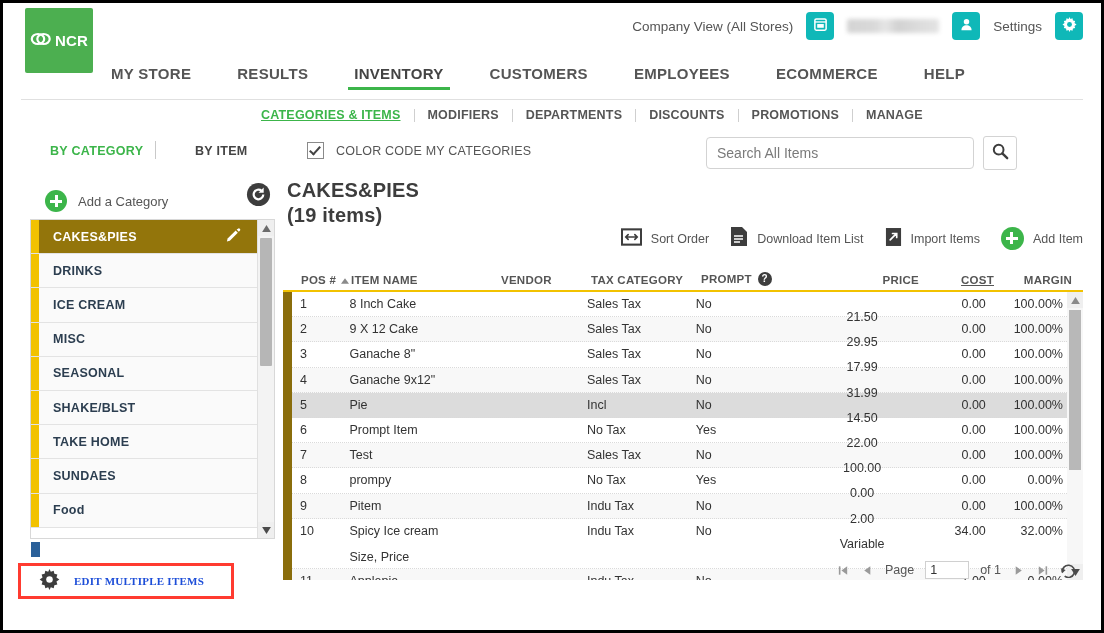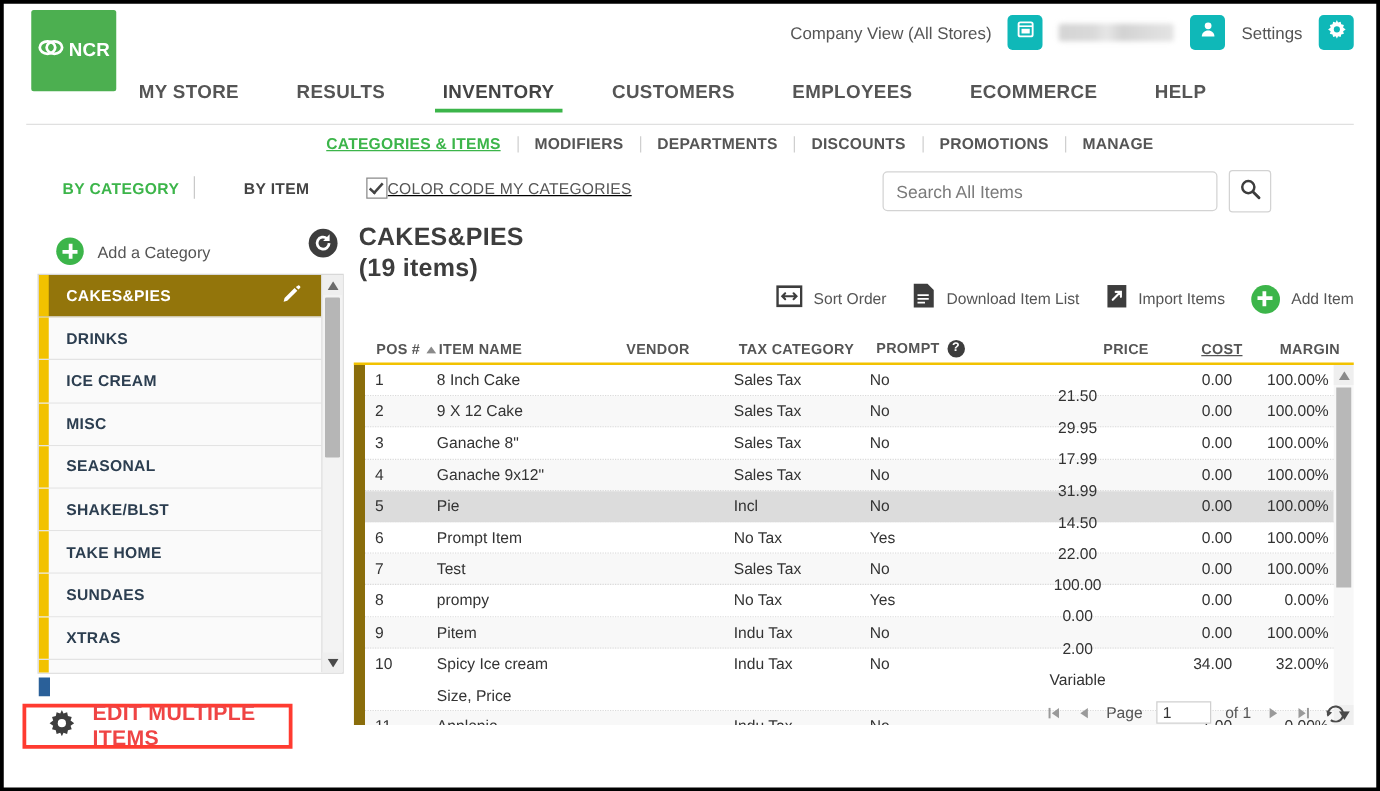--- a/index.html
+++ b/index.html
@@ -159,26 +159,25 @@
     position: absolute;
     left: 192px; top: 14px;
     font-size: 12.5px;
     font-weight: bold;
     color: #444;
     letter-spacing: .3px;
     cursor: pointer;
   }
   .ccheck {
     position: absolute;
-    left: 290px; top: 12px;
-    display: flex;
-    align-items: center;
-    gap: 0;
-    cursor: pointer;
-    text-decoration: underline;
+    left: 304px; top: 12px;
+    display: flex;
+    align-items: center;
+    gap: 12px;
+    cursor: pointer;
   }
   .cbox {
     width: 15px; height: 15px;
     border: 1px solid #8a8a8a;
     background: #fff;
     position: relative;
   }
   .cbox::after {
     content: "";
     position: absolute;
@@ -345,24 +344,25 @@
     border: 3px solid #ff3b30;
     box-sizing: border-box;
     display: flex;
     align-items: center;
     gap: 14px;
     padding-left: 18px;
     cursor: pointer;
     background: #fff;
   }
   .editmulti-label {
-    font-size: 17px;
+    font-size: 11px;
     font-weight: bold;
-    color: #ef4444;
+    color: #1d4ed8;
     letter-spacing: .25px;
+    font-family: Liberation Serif, serif;
   }
 
   
   .rightcol {
     position: absolute;
     left: 280px; top: 0;
     right: 0;
   }
   .cattitle {
     position: absolute;
@@ -677,24 +677,20 @@
           <div class="cat-row plain">
             <span class="accent"></span>
             <span class="cat-name">TAKE HOME</span>
           </div>
           <div class="cat-row plain">
             <span class="accent"></span>
             <span class="cat-name">SUNDAES</span>
           </div>
           <div class="cat-row plain">
             <span class="accent"></span>
-            <span class="cat-name">XTRAS</span>
-          </div>
-          <div class="cat-row plain">
-            <span class="accent"></span>
             <span class="cat-name">Food</span>
           </div>
 
         </div>
 
         <div class="cat-scroll">
           <div class="sb-arrow">
             <svg width="9" height="7" viewBox="0 0 10 8">
                 <polygon points="5,0 10,8 0,8" fill="#6b6b6b"></polygon>
               </svg>

